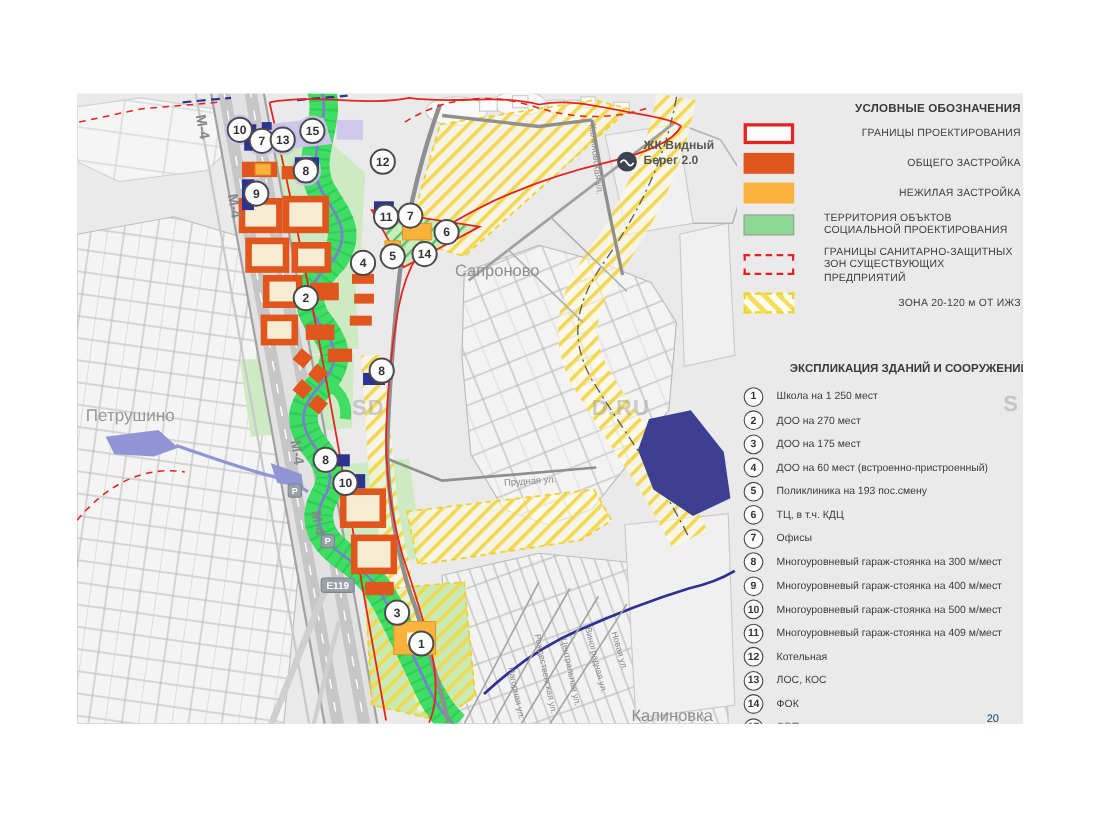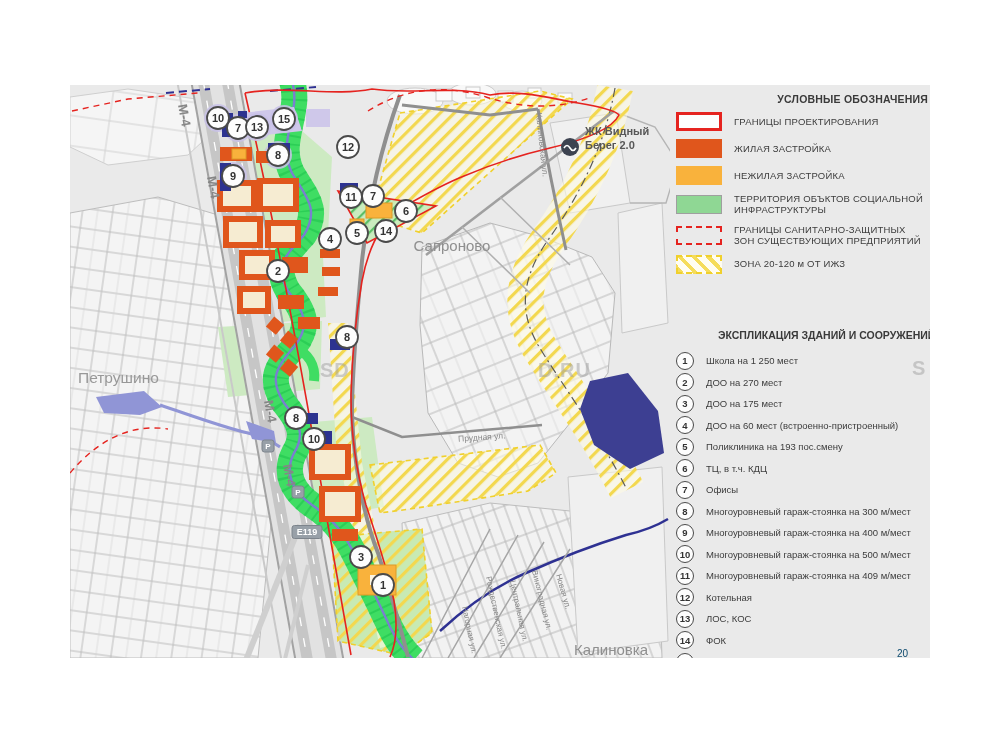--- a/index.html
+++ b/index.html
@@ -5,21 +5,21 @@
   html,body{margin:0;padding:0;background:#fff;}
   body{font-family:"Liberation Sans","DejaVu Sans",sans-serif;}
   .page{position:relative;width:1000px;height:750px;background:#ffffff;overflow:hidden;}
   .band{position:absolute;left:70px;top:85px;width:860px;height:573px;background:#eaeaea;overflow:hidden;}
   .map-wrap{position:absolute;left:0;top:0;width:600px;height:573px;}
   svg text{font-family:"Liberation Sans","DejaVu Sans",sans-serif;}
 
   
   .legend{position:absolute;left:606px;top:8px;width:252px;}
   .legend-title{font-size:10.5px;font-weight:bold;color:#3a3a3a;letter-spacing:.2px;margin:0 0 7px 64px;text-align:right;}
-  .lrow{display:flex;align-items:center;gap:12px;margin-bottom:8px;}
+  .lrow{display:flex;align-items:center;gap:27px;margin-bottom:8px;justify-content:space-between;}
   .lrow .txt{font-size:9.5px;line-height:1.2;color:#3c3c3c;letter-spacing:.2px;}
   .sw{width:46px;height:19px;flex:none;box-sizing:border-box;}
   .sw.outline{background:#fdfdfd;border:3px solid var(--c);}
   .sw.fill{background:var(--c);}
   .sw.fill-bordered{background:var(--c);border:1px solid #9f9f9f;}
   .sw.dashed{background:transparent;border:2px dashed var(--c);}
   .sw.crosshatch{border:1px solid #9f9f9f;
      background:repeating-linear-gradient(45deg,#46c87e 0 2px,transparent 2px 6px),
                 repeating-linear-gradient(-45deg,#46c87e 0 2px,#dffbe9 2px 6px);}
   .sw.diagonal{border:2px dashed #f0d02c;
@@ -348,29 +348,29 @@
 
     <div class="legend">
       <div class="legend-title">УСЛОВНЫЕ ОБОЗНАЧЕНИЯ</div>
       <div id="legend-rows">
           <div class="lrow">
             <div class="sw outline" style="--c: #e5231f;"></div>
             <div class="txt">ГРАНИЦЫ ПРОЕКТИРОВАНИЯ</div>
           </div>
           <div class="lrow">
             <div class="sw fill" style="--c: #e0561c;"></div>
-            <div class="txt">ЖИЛАЯ ЗАСТРОЙКА</div>
+            <div class="txt">ОБЩЕГО ЗАСТРОЙКА</div>
           </div>
           <div class="lrow">
             <div class="sw fill" style="--c: #f9b23c;"></div>
             <div class="txt">НЕЖИЛАЯ ЗАСТРОЙКА</div>
           </div>
           <div class="lrow">
             <div class="sw fill-bordered" style="--c: #8fd794;"></div>
-            <div class="txt">ТЕРРИТОРИЯ ОБЪКТОВ СОЦИАЛЬНОЙ ИНФРАСТРУКТУРЫ</div>
+            <div class="txt">ТЕРРИТОРИЯ ОБЪКТОВ СОЦИАЛЬНОЙ ПРОЕКТИРОВАНИЯ</div>
           </div>
           <div class="lrow">
             <div class="sw dashed" style="--c: #e5231f;"></div>
             <div class="txt">ГРАНИЦЫ САНИТАРНО-ЗАЩИТНЫХ ЗОН СУЩЕСТВУЮЩИХ ПРЕДПРИЯТИЙ</div>
           </div>
           <div class="lrow">
             <div class="sw diagonal" style="--c: #f0d02c;"></div>
             <div class="txt">ЗОНА 20-120 м ОТ ИЖЗ</div>
           </div>
         </div>

